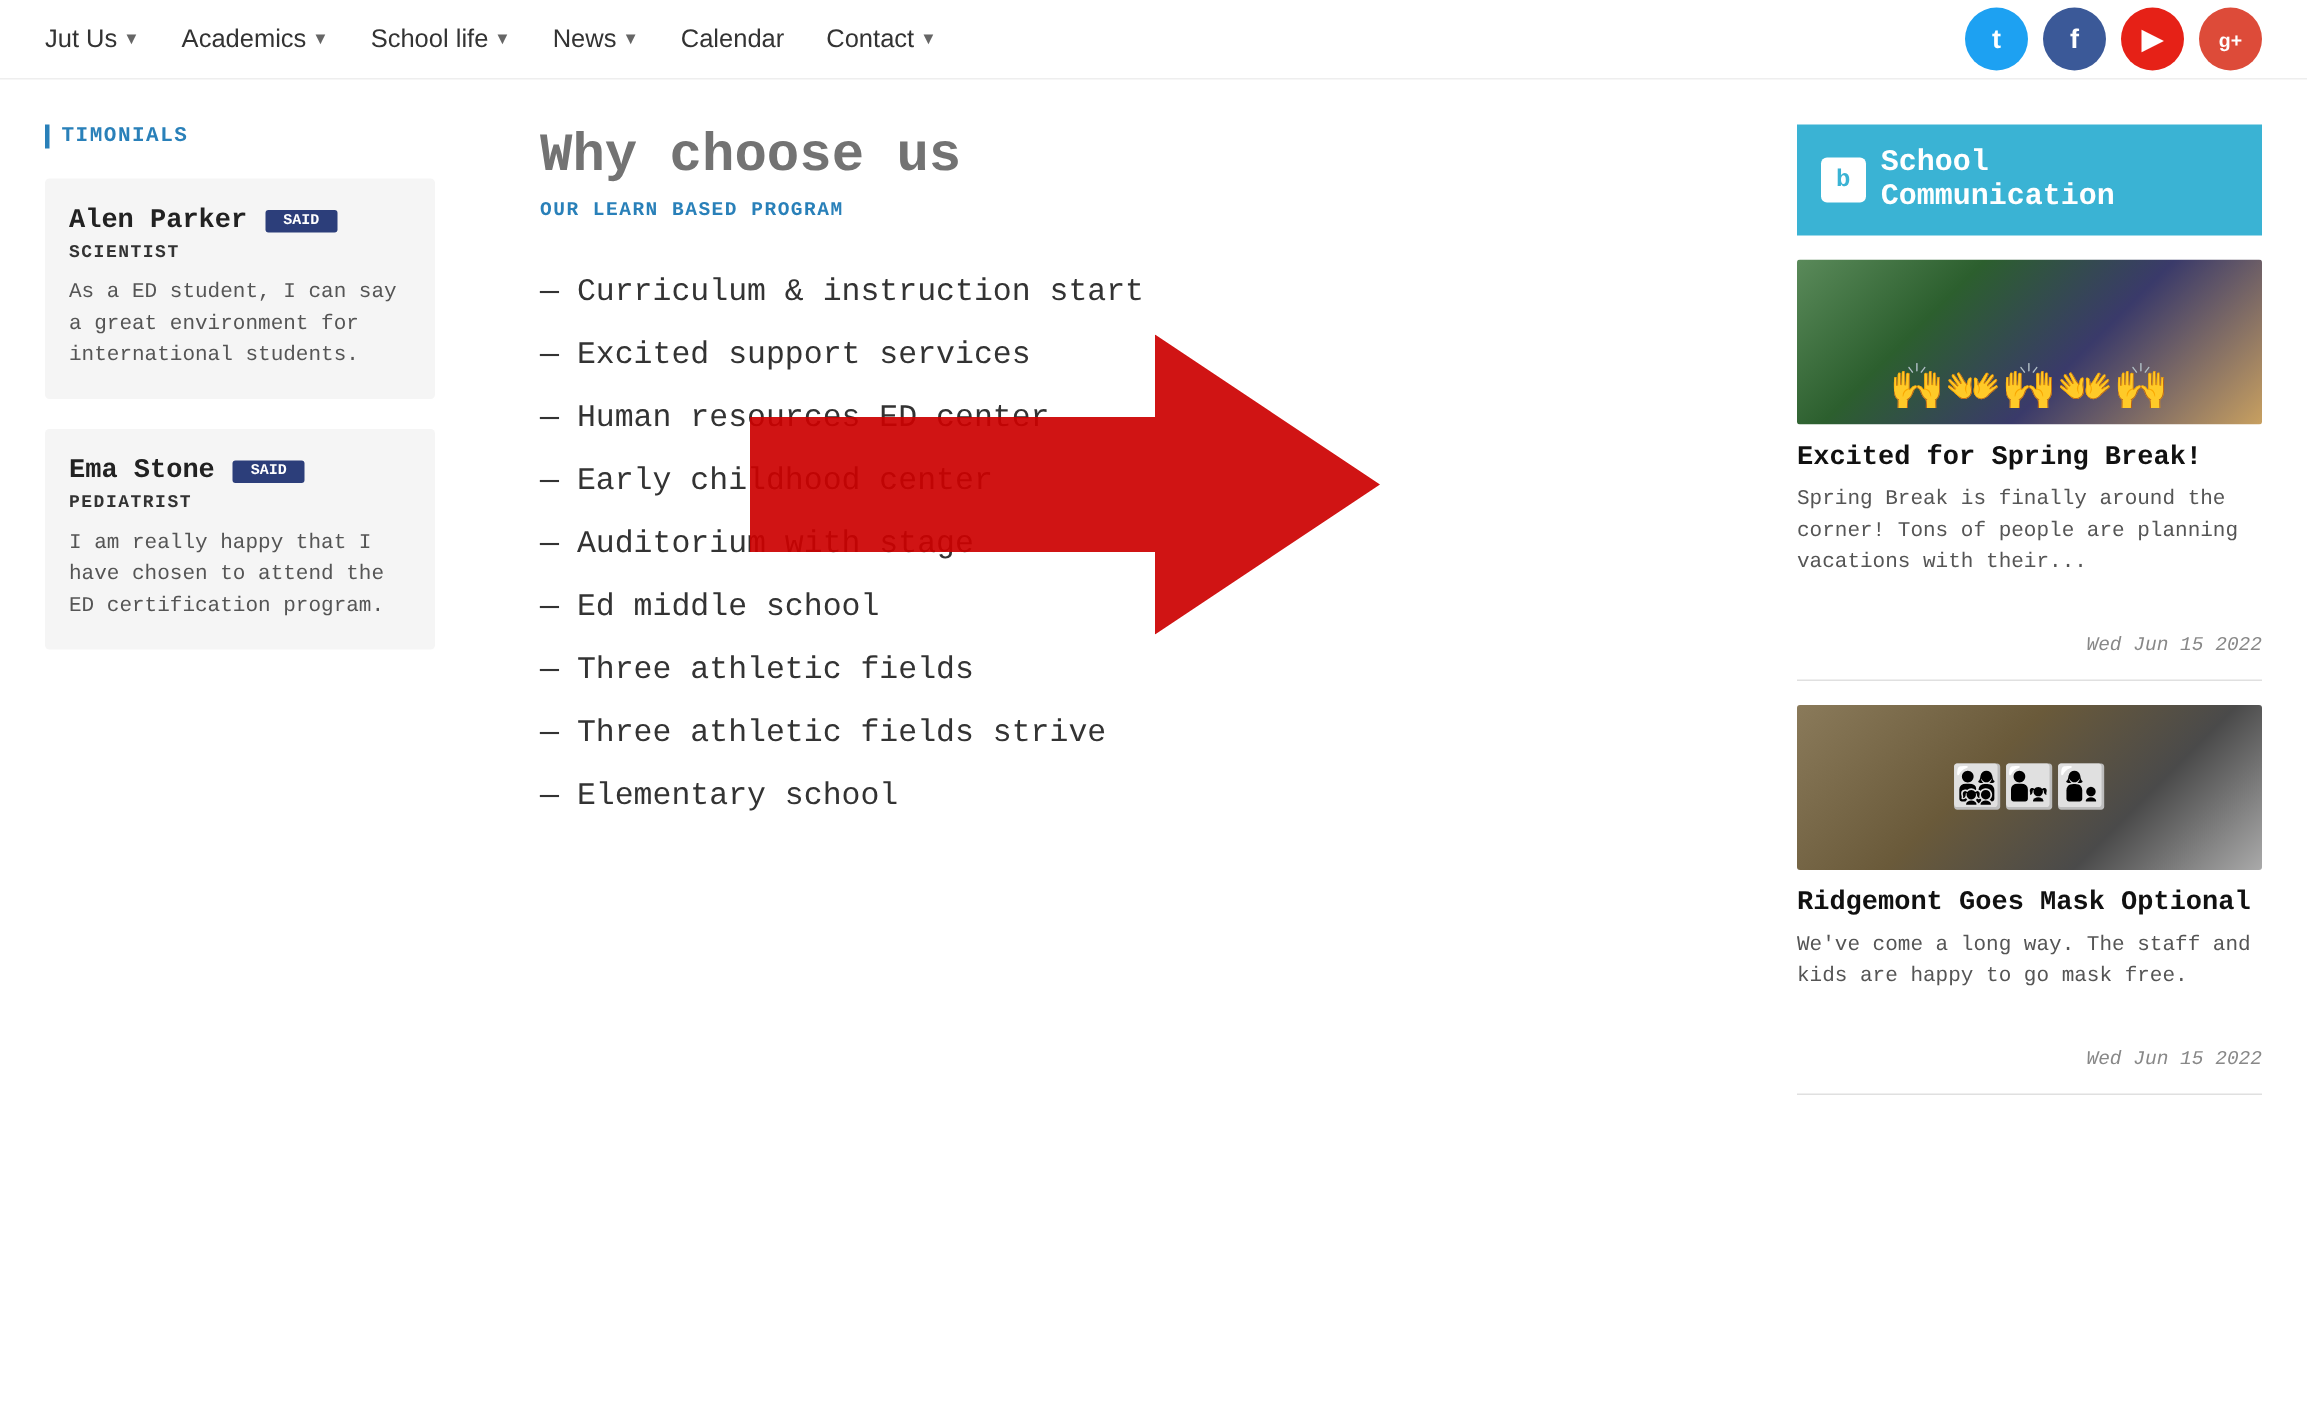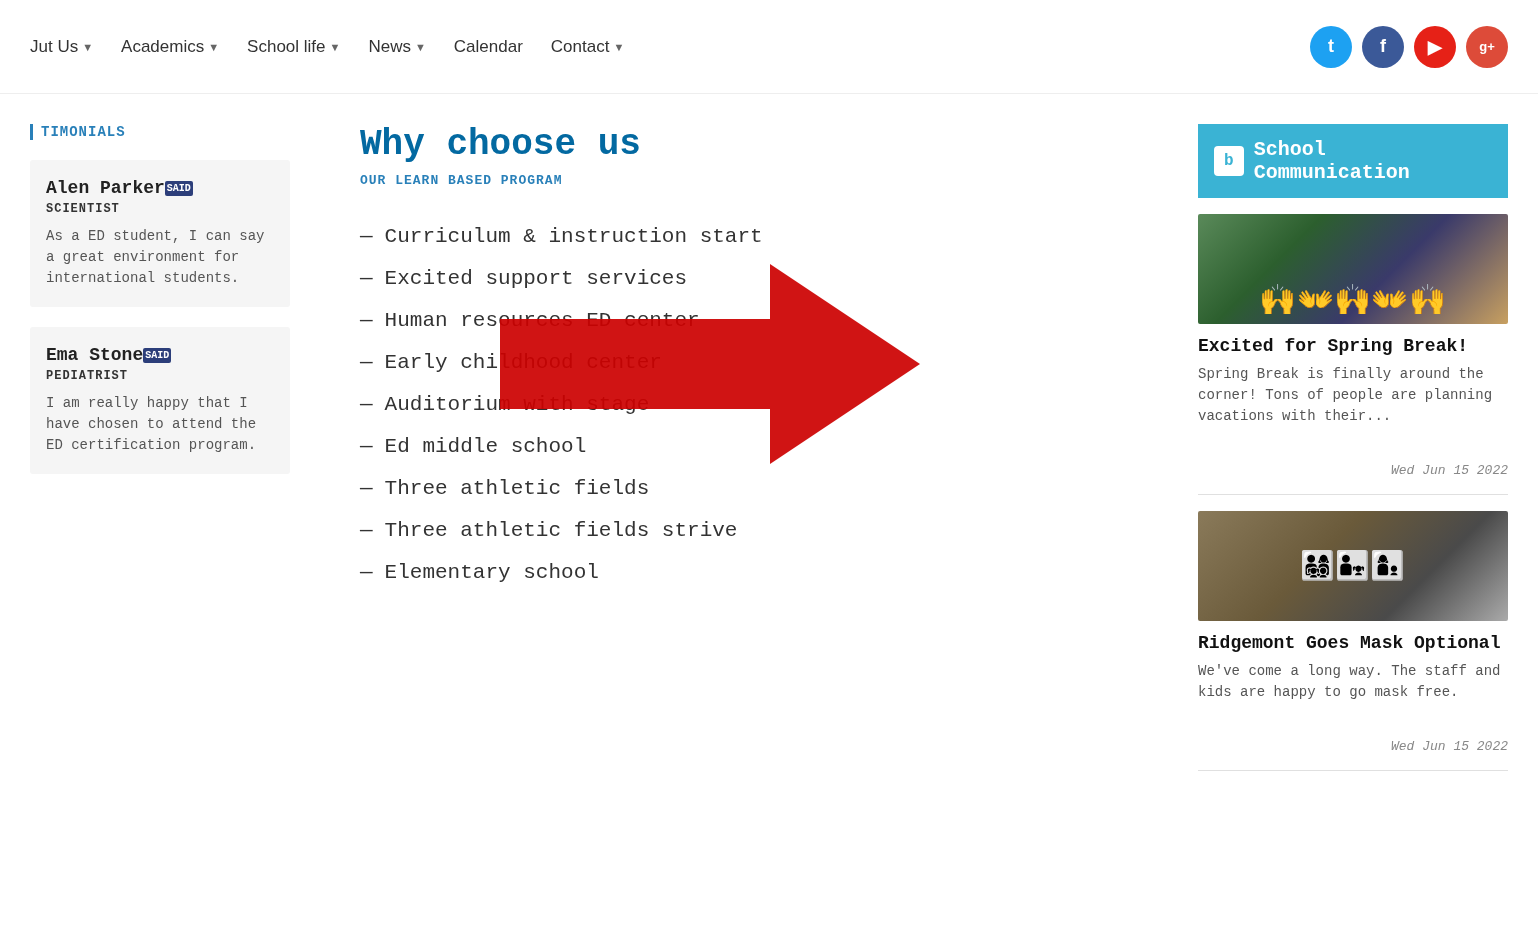--- a/index.html
+++ b/index.html
@@ -4,21 +4,21 @@
   <style>
     * { margin: 0; padding: 0; box-sizing: border-box; }
     body { font-family: Arial, sans-serif; background: #fff; color: #333; overflow-x: hidden; }
 
     
     nav {
       display: flex;
       align-items: center;
       justify-content: space-between;
       padding: 0 30px;
-      height: 94px;
+      height: 53px;
       border-bottom: 1px solid #eee;
     }
     .nav-left {
       display: flex;
       align-items: center;
       gap: 28px;
     }
     .nav-item {
       font-size: 17px;
       color: #333;
@@ -75,34 +75,34 @@
     }
     .testimonial-card {
       background: #f5f5f5;
       border-radius: 3px;
       padding: 18px 16px;
       margin-bottom: 20px;
     }
     .testimonial-header {
       display: flex;
       align-items: center;
-      gap: 0;
+      gap: 12px;
       margin-bottom: 4px;
     }
     .testimonial-name {
       font-size: 18px;
       font-weight: bold;
       color: #222;
     }
     .said-badge {
       background: #2c3e7a;
       color: #fff;
       font-size: 10px;
       font-weight: bold;
-      padding: 2px 2px;
+      padding: 2px 12px;
       border-radius: 2px;
     }
     .testimonial-role {
       font-size: 12px;
       font-weight: bold;
       color: #333;
       letter-spacing: 1px;
       margin-bottom: 10px;
     }
     .testimonial-text {
@@ -113,21 +113,21 @@
 
     
     .center-content {
       flex: 1;
       padding: 0 40px;
       position: relative;
     }
     .section-title {
       font-size: 36px;
       font-weight: 900;
-      color: #0369a1;
+      color: #737373;
       margin-bottom: 8px;
     }
     .section-subtitle {
       font-size: 13px;
       color: #2980b9;
       font-weight: bold;
       letter-spacing: 1px;
       margin-bottom: 28px;
     }
     .feature-list {

